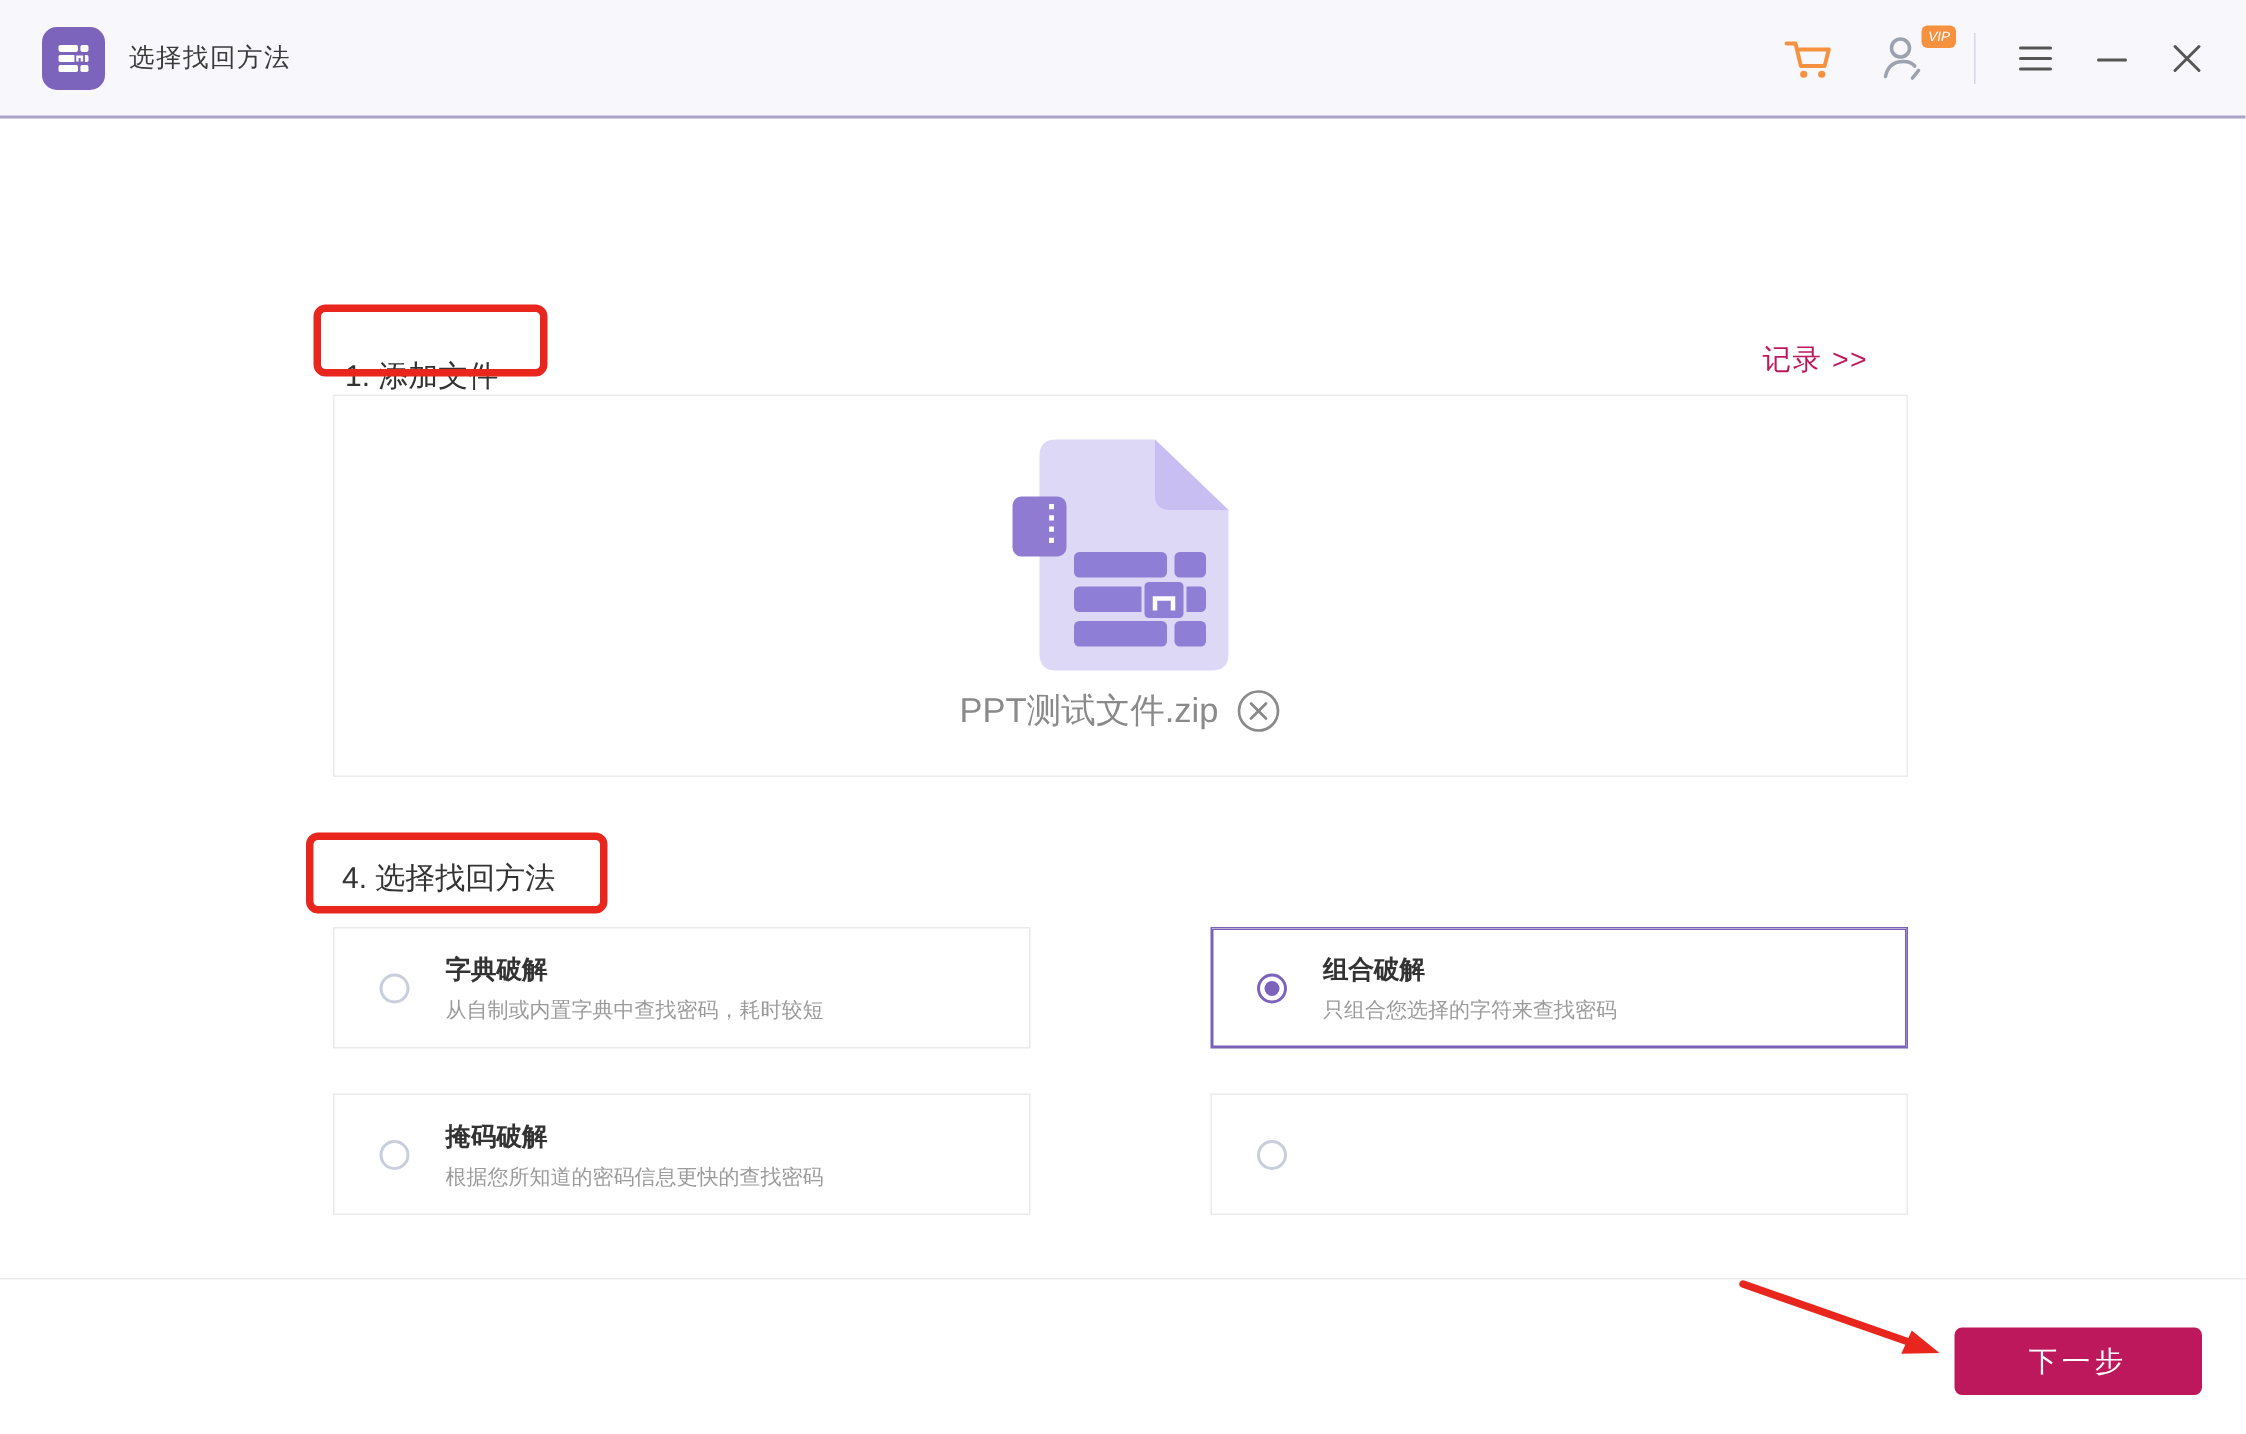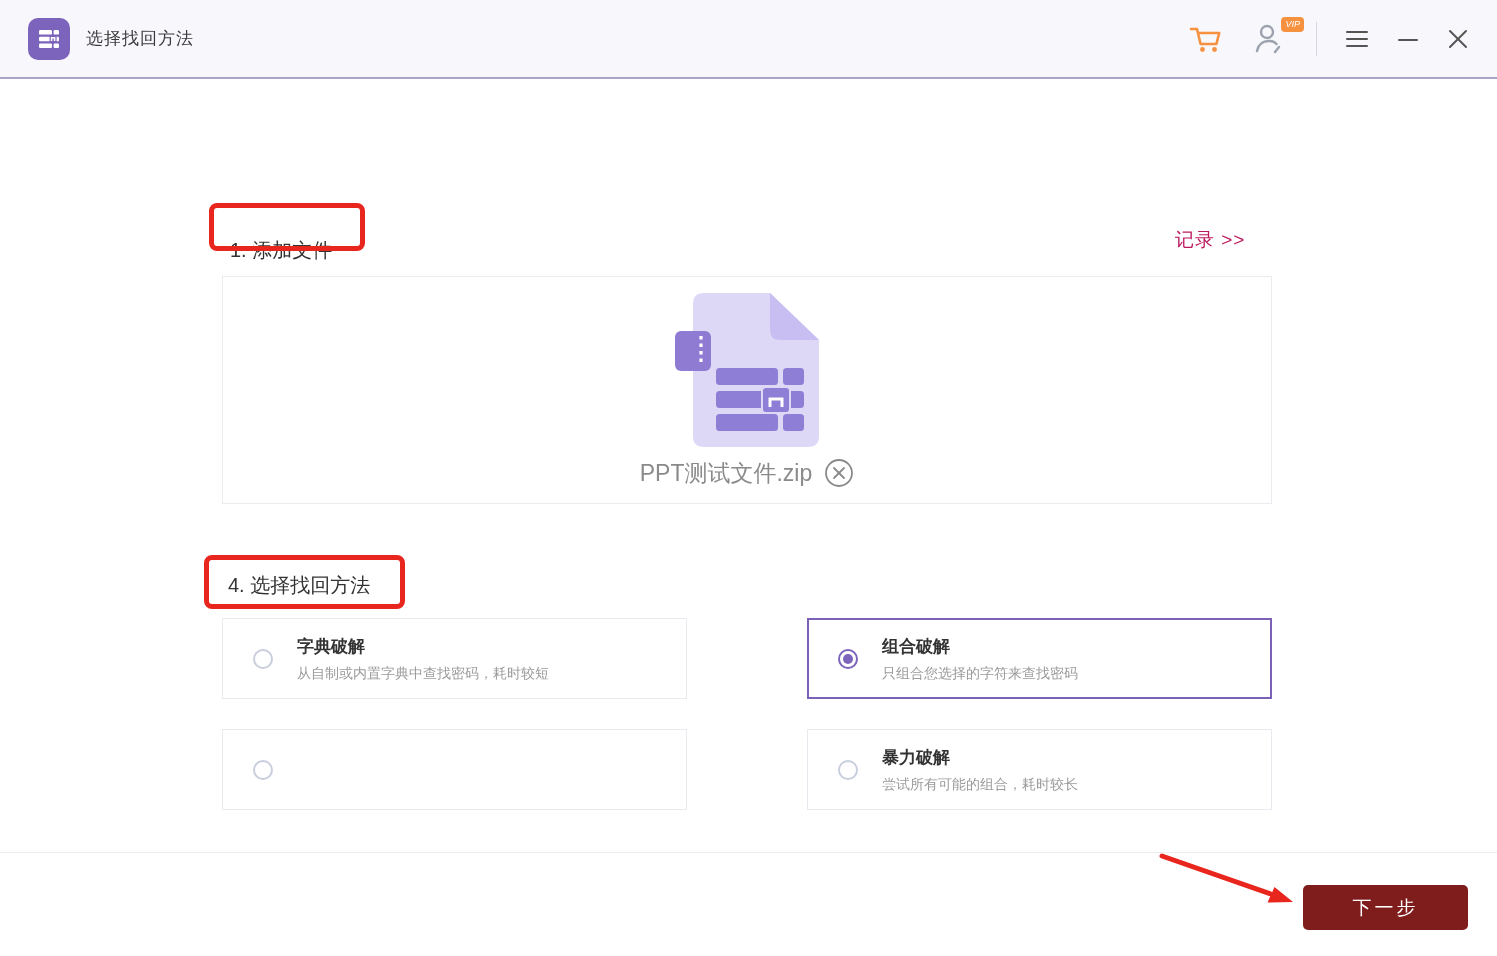--- a/index.html
+++ b/index.html
@@ -53,21 +53,21 @@
   .red-box {
     position:absolute; border:5px solid #E8261D; border-radius:8px;
     pointer-events:none;
   }
   .red-box-1 { left:209px; top:203px; width:156px; height:48px; }
   .red-box-2 { left:204px; top:555px; width:201px; height:54px; }
   .red-arrow { position:absolute; left:1150px; top:846px; pointer-events:none; }
 
   
   .dropzone {
-    position:absolute; left:222px; top:276px; width:1050px; height:228px;
+    position:absolute; left:222px; top:263px; width:1050px; height:255px;
     border:1px solid #EBEBF0; background:#fff;
     display:flex; flex-direction:column; align-items:center; justify-content:center;
     cursor:pointer;
   }
   .file-name-row {
     display:flex; align-items:center; gap:12px; margin-top:10px;
   }
   .file-name { font-size:23px; color:#8a8a8a; }
   .remove-btn { cursor:pointer; display:flex; }
 
@@ -97,21 +97,21 @@
   .opt-label { font-size:17px; font-weight:bold; color:#333; }
   .opt-desc { font-size:14px; color:#9B9B9B; margin-top:7px; }
 
   
   .footer-divider {
     position:absolute; left:0; top:852px; width:1497px; height:1px;
     background:#ECECEC;
   }
   .next-btn {
     position:absolute; left:1303px; top:885px; width:165px; height:45px;
-    background:#7f1d1d; border:none; border-radius:5px;
+    background:#be185d; border:none; border-radius:5px;
     color:#fff; font-size:19px; letter-spacing:3px;
     display:flex; align-items:center; justify-content:center;
     cursor:pointer; font-family:inherit;
   }
 </style>
 </head>
 <body>
 
 <div class="header">
   <div class="app-icon">
@@ -210,27 +210,27 @@
   </div>
   <div class="option-card selected">
     <span class="radio"></span>
     <div class="opt-text">
       <div class="opt-label">组合破解</div>
       <div class="opt-desc">只组合您选择的字符来查找密码</div>
     </div>
   </div>
   <div class="option-card">
     <span class="radio"></span>
+    <div class="opt-text">
+      <div class="opt-label">掩码破解</div>
+      <div class="opt-desc">根据您所知道的密码信息更快的查找密码</div>
+    </div>
   </div>
   <div class="option-card">
     <span class="radio"></span>
-    <div class="opt-text">
-      <div class="opt-label">暴力破解</div>
-      <div class="opt-desc">尝试所有可能的组合，耗时较长</div>
-    </div>
   </div>
 </div>
 
 <div class="footer-divider"></div>
 <button class="next-btn">下一步</button>
 
 <svg class="red-arrow" width="160" height="72" viewBox="0 0 160 72">
   <line x1="12" y1="10" x2="122" y2="48.5" stroke="#E8261D" stroke-width="5" stroke-linecap="round"></line>
   <polygon points="143,56 117.5,56.5 124.5,41" fill="#E8261D"></polygon>
 </svg>

